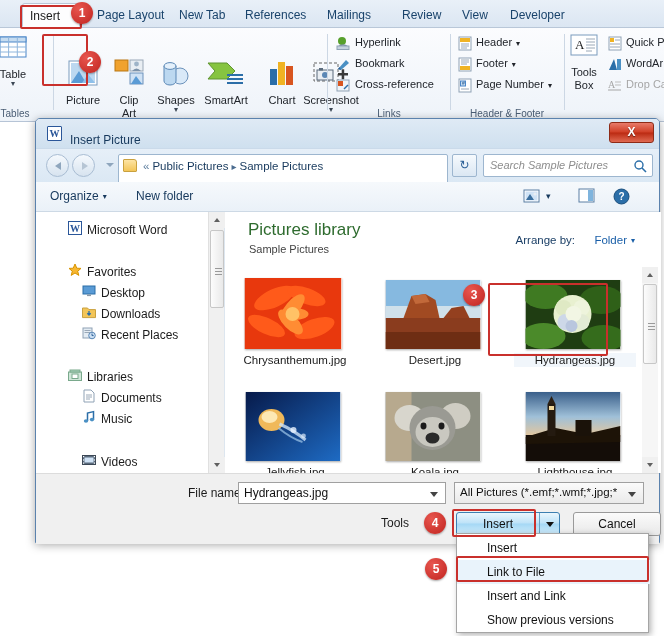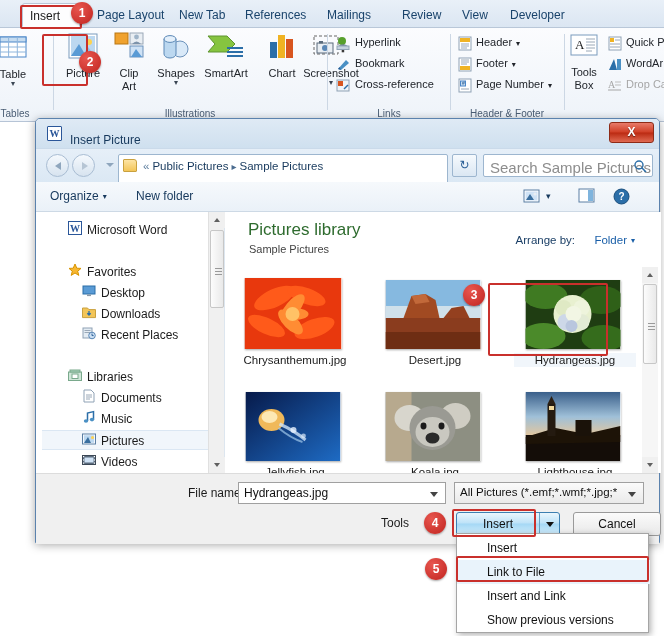--- a/index.html
+++ b/index.html
@@ -106,21 +106,21 @@
   .addrdrop { position: absolute; right: 8px; top: 10px; width: 0; height: 0;
               border-left: 4px solid transparent; border-right: 4px solid transparent;
               border-top: 4px solid #4a6party; border-top-color: #51708f; }
   .refreshbtn { position: absolute; left: 416px; top: 5px; width: 25px; height: 23px;
                 background: linear-gradient(#f6fafd, #dbe7f3); border: 1px solid #9db6cf; border-radius: 2px;
                 color: #2b5f96; font-size: 12px; text-align: center; line-height: 21px; }
   .searchbox {
     position: absolute; left: 447px; top: 5px; width: 170px; height: 23px;
     background: #fff; border: 1px solid #9db6cf; border-radius: 2px;
   }
-  .searchph { position: absolute; left: 6px; top: 4px; font-size: 15px; color: #8d8d8d; }
+  .searchph { position: absolute; left: 6px; top: 4px; font-size: 11px; color: #8d8d8d; font-style: italic; }
   .searchglass { position: absolute; right: 5px; top: 4px; width: 14px; height: 14px; }
 
   
   .cmdbar { position: absolute; left: 0; top: 63px; width: 100%; height: 30px;
             background: linear-gradient(#f6f9fc, #eaf1f8); border-bottom: 1px solid #cdd9e5; }
   .cmditem { position: absolute; top: 7px; font-size: 12px; color: #16385c; }
   .cmdcaret { display: inline-block; margin-left: 4px; font-size: 8px; vertical-align: middle; }
   .cmdicon { position: absolute; top: 6px; }
 
   
@@ -236,21 +236,21 @@
             <line x1="10.6" y1="4" x2="10.6" y2="24" stroke="#8fb6dc"></line>
             <line x1="19.3" y1="4" x2="19.3" y2="24" stroke="#8fb6dc"></line>
           </svg>
           <div class="lbl">Table</div>
           <div class="caretd">▾</div>
         </div>
         <div class="grp-label">Tables</div>
       </div>
       <div class="grp-sep" style="left:53px;"></div>
 
-      <div class="grp" style="left:55px;width:270px;">
+      <div class="grp" style="left:55px;width:270px;margin-top:27px;">
 
         <div class="bigbtn" style="left:0px;top:4px;">
           <svg width="34" height="30" viewBox="0 0 34 30">
             <rect x="3" y="2" width="28" height="24" fill="#fff" stroke="#7a9bbd"></rect>
             <rect x="5" y="4" width="24" height="20" fill="#bcd8f0"></rect>
             <circle cx="23" cy="10" r="3" fill="#ffd34d"></circle>
             <polygon points="5,24 13,12 20,24" fill="#5a9bd5"></polygon>
             <polygon points="16,24 22,15 29,24" fill="#8ec0ea"></polygon>
           </svg>
           <div class="lbl">Picture</div>
@@ -544,30 +544,20 @@
           <div class="navitem" style="left:40px;top:197px;">
             <span class="nico">
               <svg width="14" height="14" viewBox="0 0 14 14">
                   <path d="M5.5 11 V3 l6 -1.4 v8" fill="none" stroke="#2b6ea8" stroke-width="1.5"></path>
                   <ellipse cx="4" cy="11" rx="2.2" ry="1.8" fill="#4a90c4"></ellipse>
                   <ellipse cx="10" cy="9.6" rx="2.2" ry="1.8" fill="#4a90c4"></ellipse>
                 </svg>
             </span><span>Music</span>
           </div>
 
-          <div class="navitem sel" style="left:0px;top:218px;padding-left:40px;">
-            <span class="nico">
-              <svg width="14" height="14" viewBox="0 0 14 14">
-                  <rect x="0.5" y="2" width="13" height="10" fill="#fff" stroke="#5a7ea3"></rect>
-                  <rect x="1.8" y="3.2" width="10.4" height="7.6" fill="#bcd8f0"></rect>
-                  <polygon points="2,11 6,5 9,11" fill="#3a6f9f"></polygon>
-                  <circle cx="10.5" cy="5.5" r="1.5" fill="#ffd34d"></circle>
-                </svg>
-            </span><span>Pictures</span>
-          </div>
 
           <div class="navitem" style="left:40px;top:240px;">
             <span class="nico">
               <svg width="14" height="14" viewBox="0 0 14 14">
                   <rect x="0.5" y="2.5" width="13" height="9" fill="#5a6b7d" stroke="#3c4856"></rect>
                   <rect x="2.5" y="4.5" width="9" height="5" fill="#cfe2f5"></rect>
                   <rect x="1" y="3" width="1.2" height="1.2" fill="#fff"></rect>
                   <rect x="1" y="6.4" width="1.2" height="1.2" fill="#fff"></rect>
                   <rect x="1" y="9.5" width="1.2" height="1.2" fill="#fff"></rect>
                   <rect x="11.8" y="3" width="1.2" height="1.2" fill="#fff"></rect>

